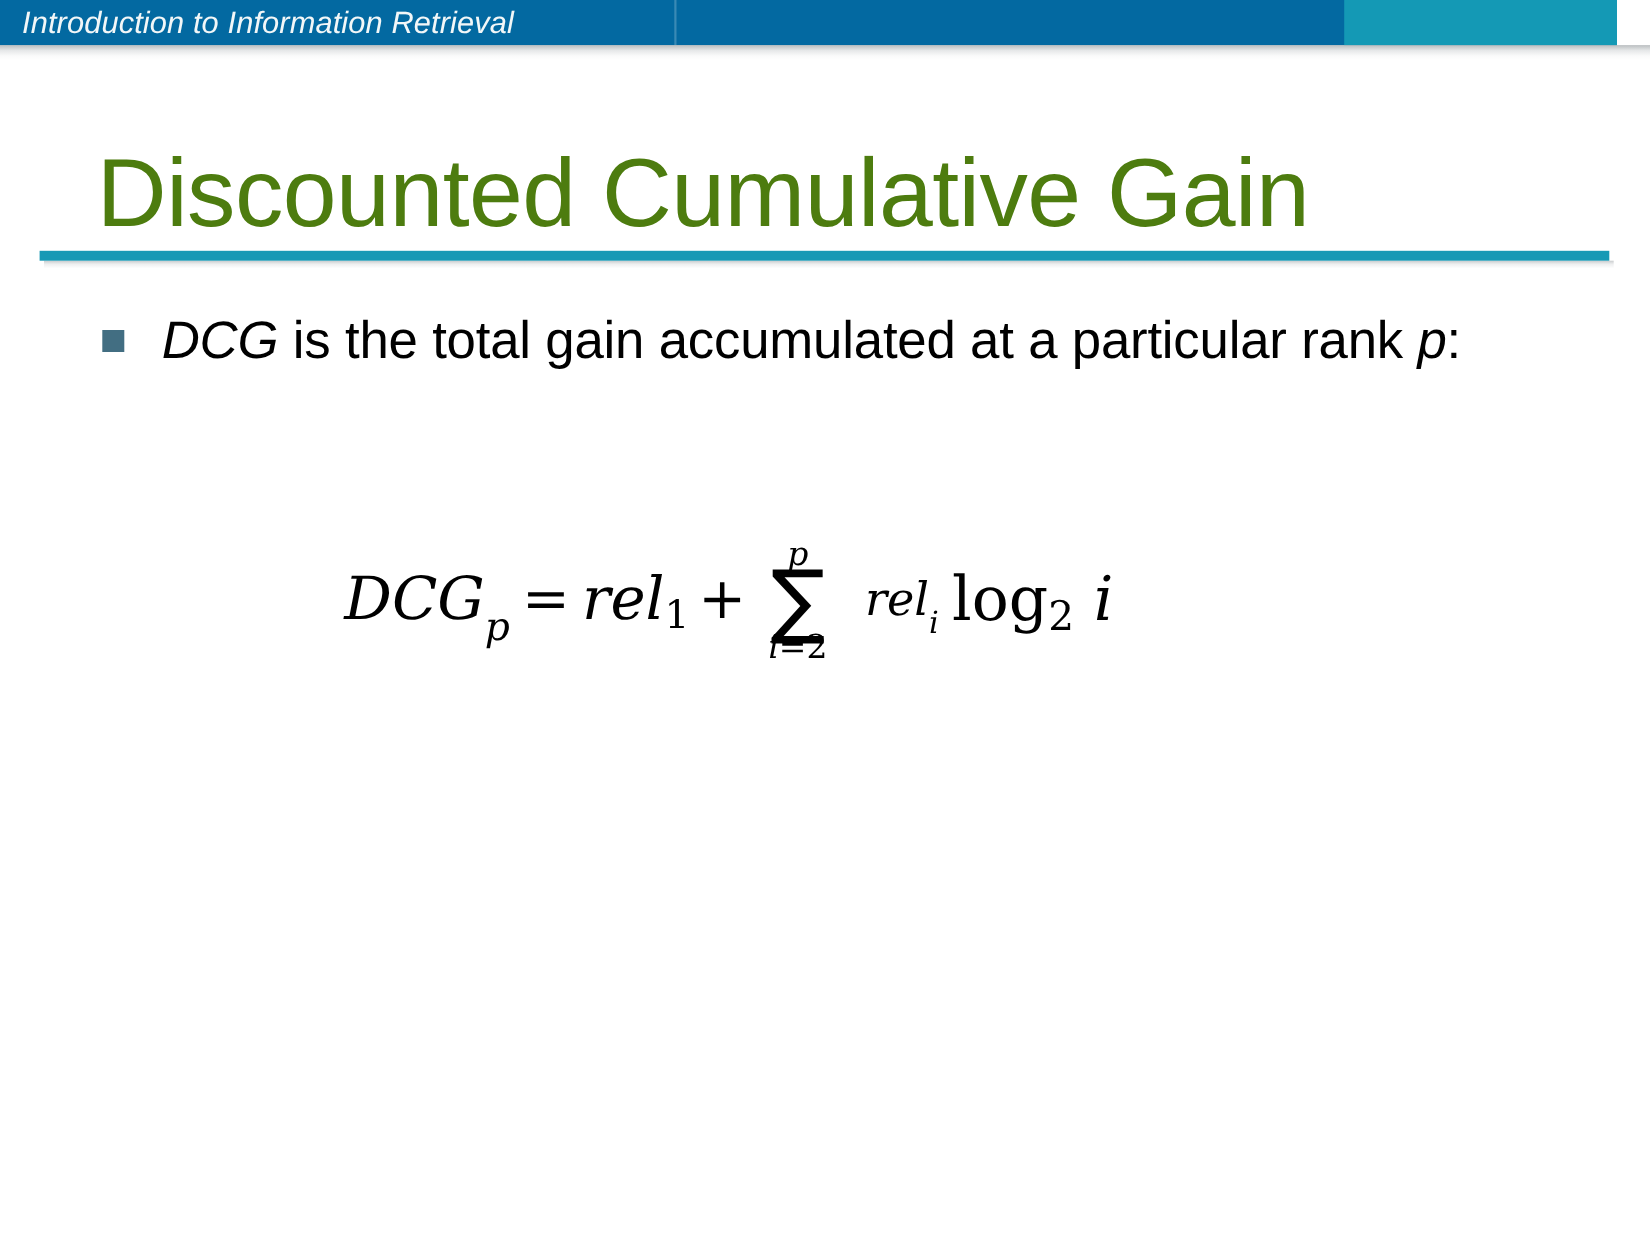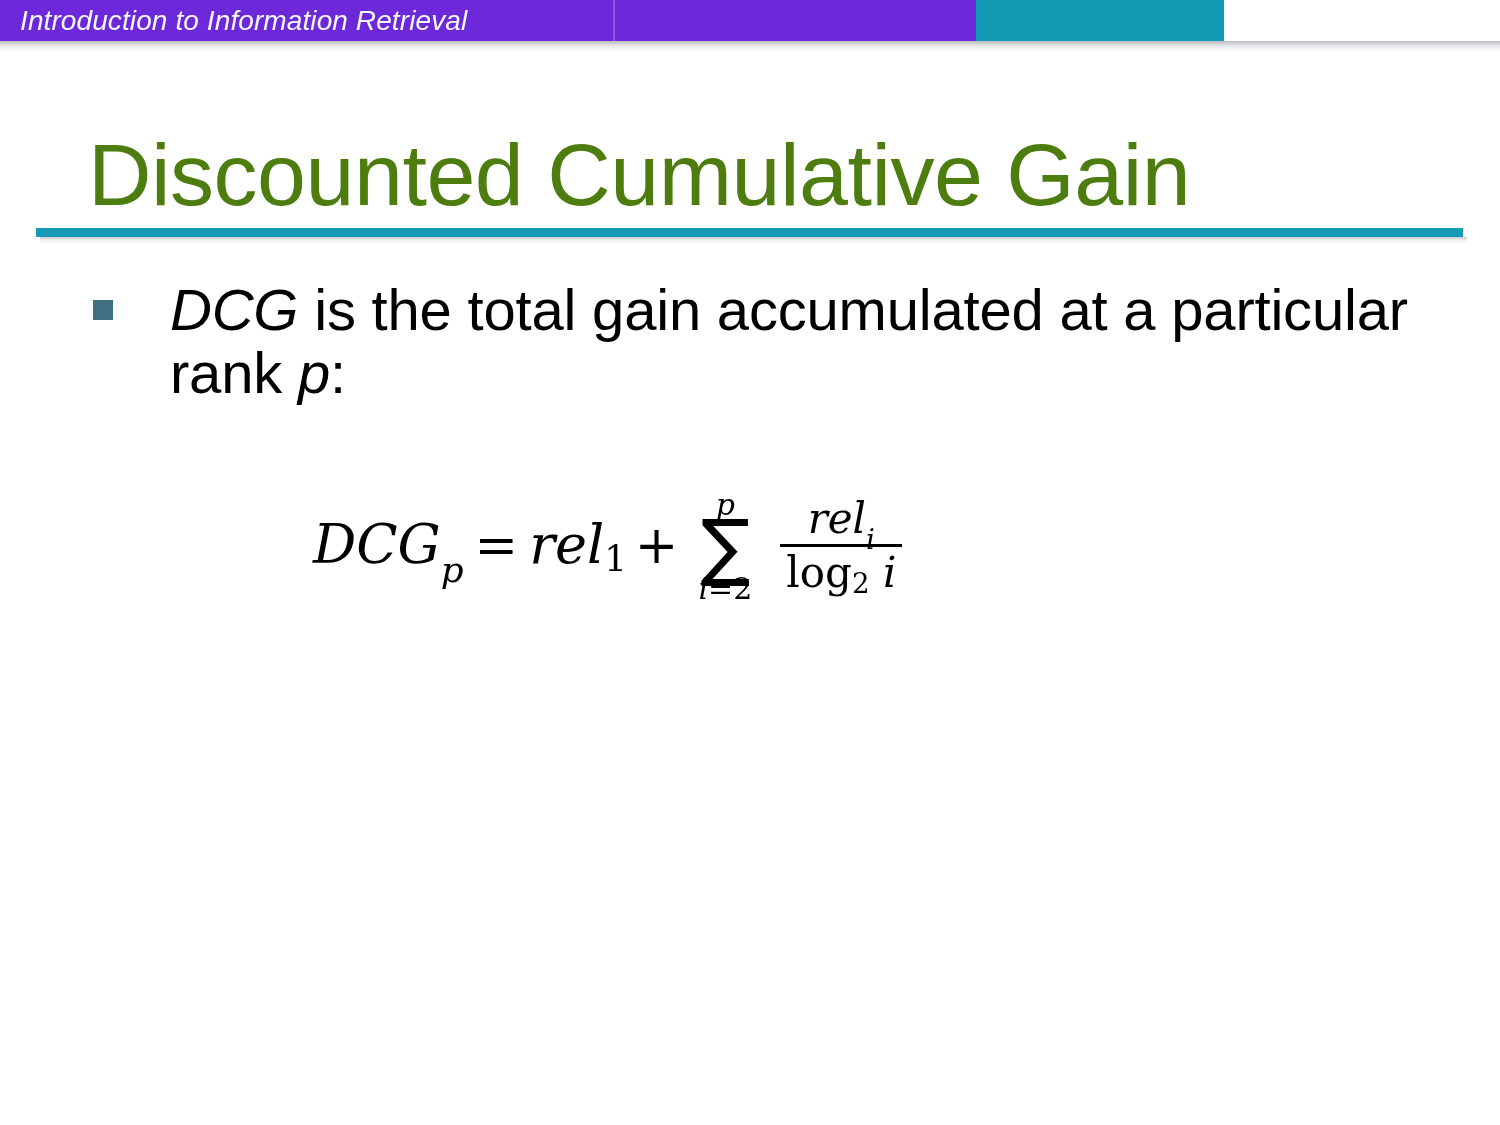--- a/index.html
+++ b/index.html
@@ -20,23 +20,23 @@
     width: 1500px;
     height: 1125px;
     background: #ffffff;
   }
 
   
   #top-banner {
     position: absolute;
     left: 0;
     top: 0;
-    width: 1224px;
+    width: 1470px;
     height: 41px;
-    background: #6d28d9;
+    background: #0369a1;
   }
   #banner-accent {
     position: absolute;
     right: 0;
     top: 0;
     width: 248px;
     height: 41px;
     background: #1499b5;
   }
   #banner-divider {
@@ -127,26 +127,25 @@
   }
   .bullet-marker {
     position: absolute;
     left: 5px;
     top: 22px;
     width: 20px;
     height: 20px;
     background: #426e82;
   }
   .bullet-text {
-    font-size: 58px;
+    font-size: 48px;
     line-height: 63px;
     color: #000000;
     font-weight: normal;
     letter-spacing: -0.2px;
-    margin-left: 23px;
   }
   .em-italic {
     font-style: italic;
   }
 
   
   #formula-block {
     position: absolute;
     left: 313px;
     top: 466px;
@@ -220,40 +219,40 @@
     margin-top: -3px;
     text-align: right;
   }
   .sum-lower .it {
     font-style: italic;
   }
 
   
   .frac {
     display: inline-flex;
-    flex-direction: column;
+    flex-direction: row;
     align-items: center;
     justify-content: center;
     margin-left: 22px;
     position: relative;
     top: 1px;
   }
   .frac-num {
     font-size: 42px;
     font-style: italic;
     line-height: 1.12;
     padding: 0 6px 2px 6px;
   }
   .frac-bar {
     width: 100%;
     height: 3px;
     background: #000000;
   }
   .frac-den {
-    font-size: 42px;
+    font-size: 56px;
     font-style: normal;
     line-height: 1.12;
     padding: 2px 6px 0 6px;
   }
   .frac-den .it {
     font-style: italic;
   }
 </style>
 </head>
 <body>

